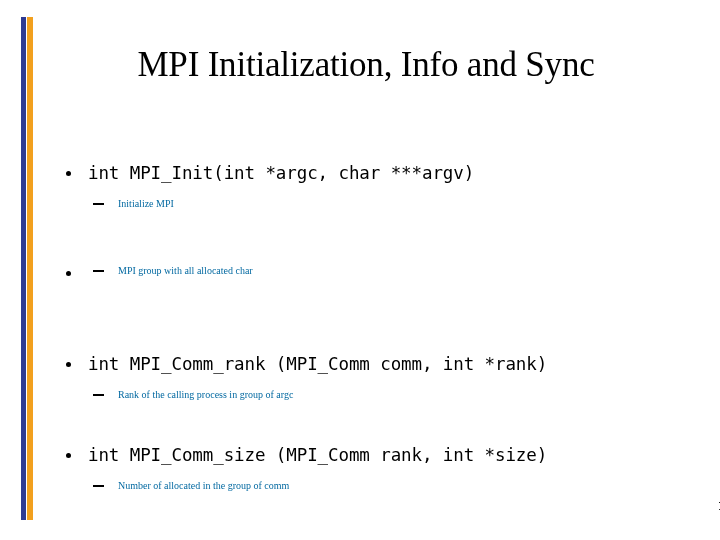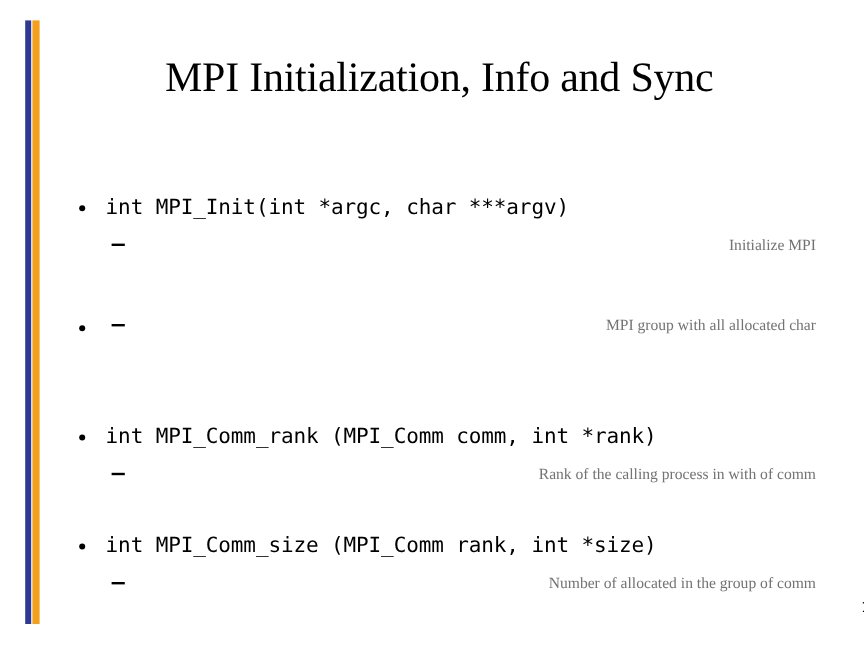--- a/index.html
+++ b/index.html
@@ -77,25 +77,24 @@
     background: #000000;
     border-radius: 50%;
   }
   .lvl1 .txt { display: inline-block; }
 
   .lvl2 {
     position: relative;
     margin-top: 9px;
     padding-left: 58px;
     font-family: "Liberation Serif", serif;
-    font-size: 13px;
+    font-size: 10px;
     line-height: 20px;
     white-space: nowrap;
-    color: #737373;
-    text-align: right;
+    color: #0369a1;
   }
   .lvl2 .dash {
     position: absolute;
     left: 33px;
     top: 9px;
     width: 11px;
     height: 1.6px;
     background: #000000;
   }
   .lvl2 .txt { display: inline-block; }
@@ -144,21 +143,21 @@
       </div>
     </div>
 
     <div class="group">
       <div class="lvl1">
         <span class="dot"></span>
         <span class="txt">int MPI_Comm_rank (MPI_Comm comm, int *rank)</span>
       </div>
       <div class="lvl2">
         <span class="dash"></span>
-        <span class="txt">Rank of the calling process in with of comm</span>
+        <span class="txt">Rank of the calling process in group of argc</span>
       </div>
     </div>
 
     <div class="group">
       <div class="lvl1">
         <span class="dot"></span>
         <span class="txt">int MPI_Comm_size (MPI_Comm rank, int *size)</span>
       </div>
       <div class="lvl2">
         <span class="dash"></span>

